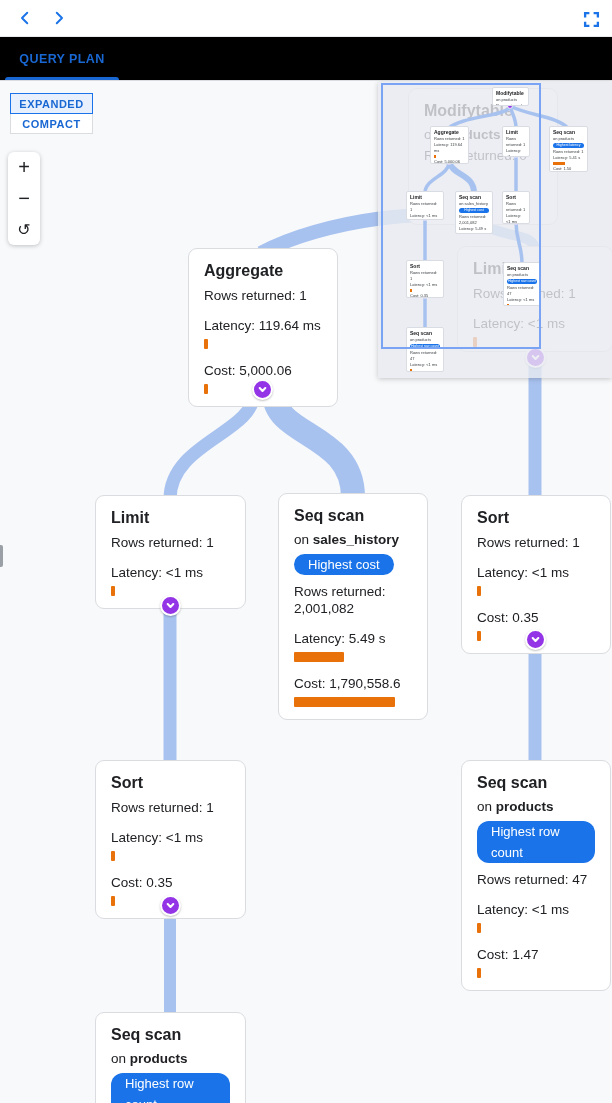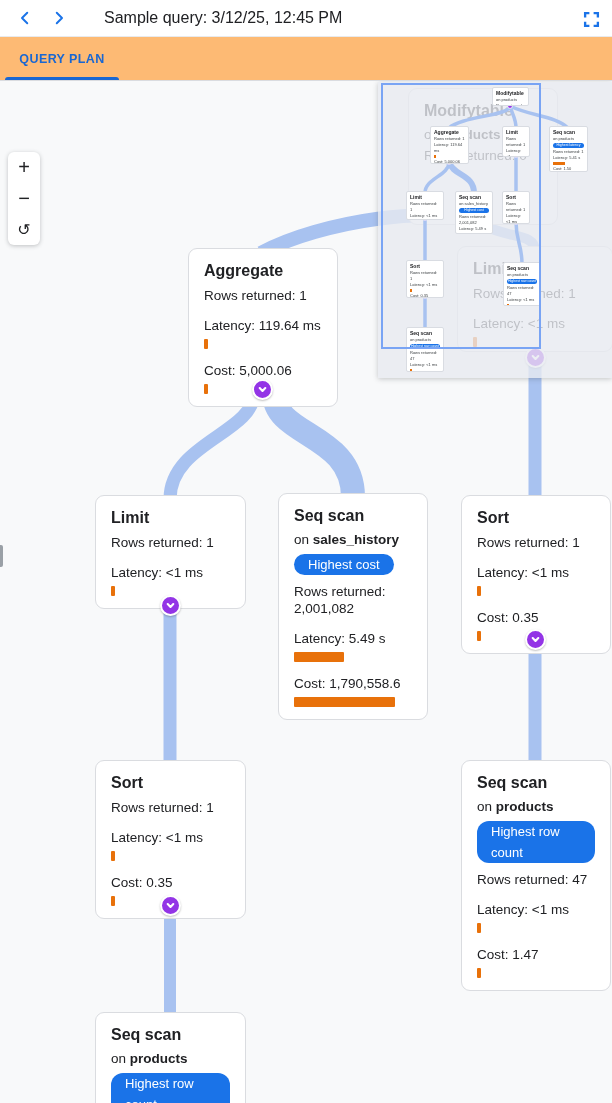--- a/index.html
+++ b/index.html
@@ -17,21 +17,21 @@
   .topbar {
     height: 37px; background: #fff; border-bottom: 1px solid #e8eaed;
     display: flex; align-items: center; position: relative;
   }
   .nav-btn { width: 34px; height: 30px; display:flex; align-items:center; justify-content:center; cursor:pointer; }
   .nav-btn:first-child { margin-left: 8px; }
   .topbar-title { font-size: 16px; color: #202124; margin-left: 28px; }
   .fullscreen-btn { position: absolute; right: 10px; top: 8px; width: 22px; height: 22px;
     display:flex; align-items:center; justify-content:center; cursor:pointer; }
   
-  .tabbar { height: 44px; background:#fdba74; border-bottom: 1px solid #dadce0; display:flex; }
+  .tabbar { height: 44px; background:#000000; border-bottom: 1px solid #dadce0; display:flex; }
   .tab { width: 124px; display:flex; align-items:center; justify-content:center;
     font-size: 12.5px; font-weight: 700; letter-spacing: .4px; color:#5f6368;
     position: relative; cursor: pointer; }
   .tab.active { color: #1967d2; }
   .tab.active::after { content:""; position:absolute; left:5px; right:5px; bottom:0;
     height:3px; background:#1967d2; border-radius:3px 3px 0 0; }
   
   .canvas { position: relative; width: 612px; height: 1022px; background: #f8f9fa; overflow: hidden; }
   .edges-svg { position:absolute; left:0; top:0; z-index:1; }
   
@@ -87,21 +87,20 @@
   <div class="nav-btn">
     <svg width="18" height="18" viewBox="0 0 24 24">
         <path d="M15 5 L8 12 L15 19" fill="none" stroke="#1a73e8" stroke-width="2.6" stroke-linecap="round" stroke-linejoin="round"></path>
       </svg>
   </div>
   <div class="nav-btn">
     <svg width="18" height="18" viewBox="0 0 24 24">
         <path d="M9 5 L16 12 L9 19" fill="none" stroke="#1a73e8" stroke-width="2.6" stroke-linecap="round" stroke-linejoin="round"></path>
       </svg>
   </div>
-  <div class="topbar-title">Sample query: 3/12/25, 12:45 PM</div>
   <div class="fullscreen-btn">
     <svg width="17" height="17" viewBox="0 0 16 16">
         <path d="M2 6 V2 H6 M10 2 H14 V6 M14 10 V14 H10 M6 14 H2 V10" fill="none" stroke="#1a73e8" stroke-width="2.2"></path>
       </svg>
   </div>
 </div>
 
 <div class="tabbar">
   <div class="tab active">QUERY PLAN</div>
 </div>
@@ -273,19 +272,23 @@
           <div class="l">on products</div>
           <div class="mini-badge">Highest row count</div>
           <div class="l">Rows returned: 47</div>
           <div class="l">Latency: &lt;1 ms</div>
           <div class="mini-bar" style="width: 2px;"></div>
         </div>
       </div>
     <div class="viewport-rect"></div>
   </div>
 
+  <div class="view-toggle">
+    <div class="vt-btn selected">EXPANDED</div>
+    <div class="vt-btn">COMPACT</div>
+  </div>
   <div class="zoom-card">
     <div class="zoom-btn">+</div>
     <div class="zoom-btn">−</div>
     <div class="zoom-btn reset">↺</div>
   </div>
   <div class="resize-nub"></div>
 </div>
 
 </body></html>

